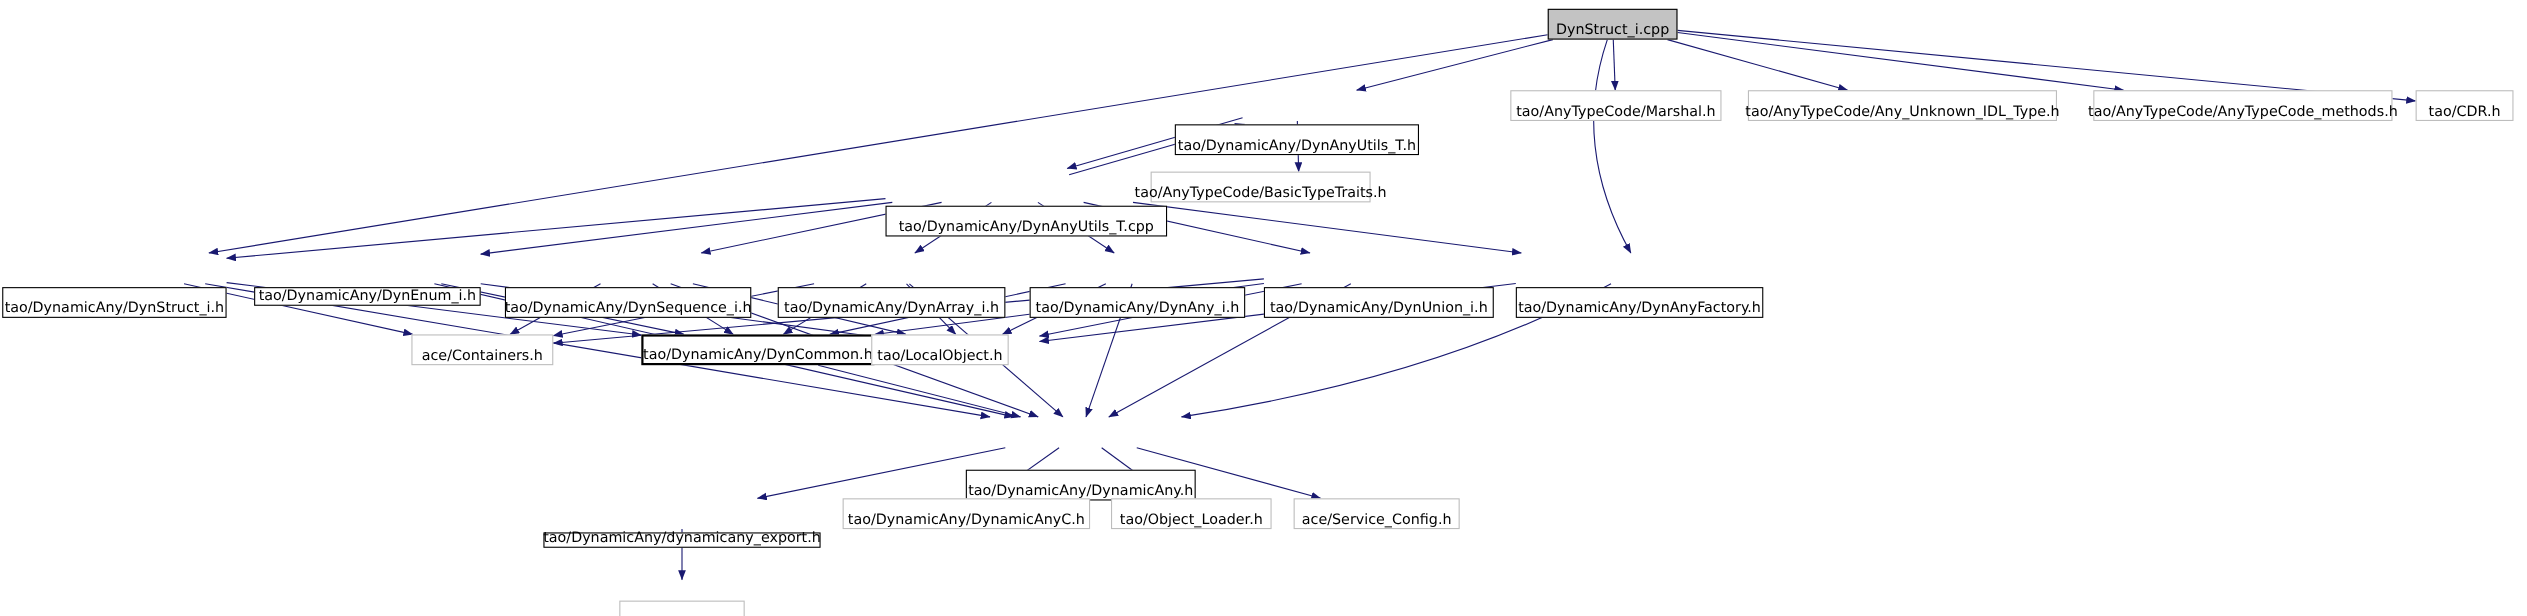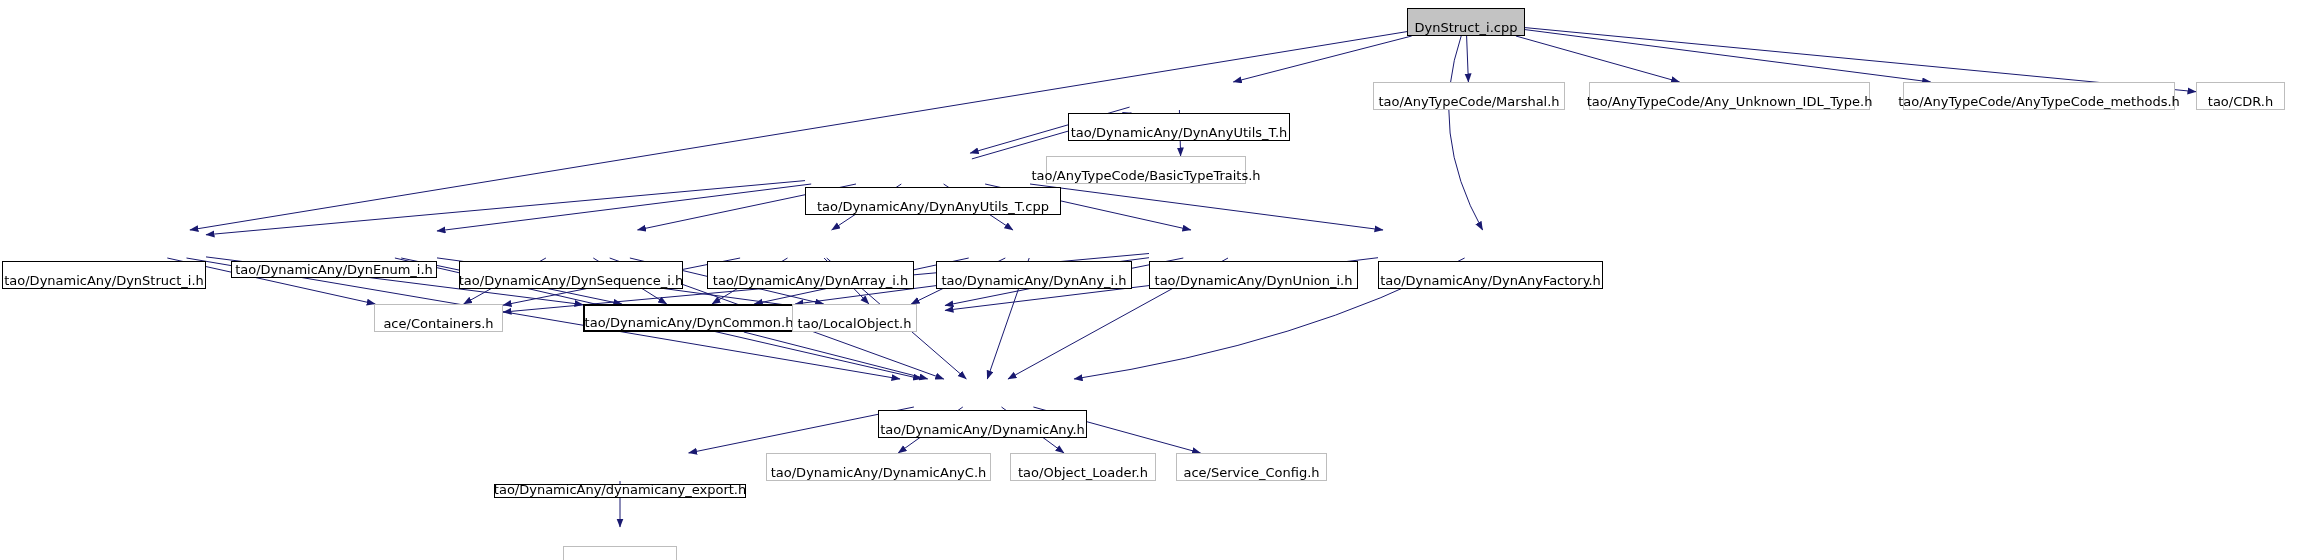--- a/index.html
+++ b/index.html
@@ -119,21 +119,21 @@
     </div>
     <div class="node external" style="left: 374px; top: 304px; width: 129px; height: 28px;">
       <span>ace/Containers.h</span>
     </div>
     <div class="node internal-bold" style="left: 583px; top: 304px; width: 212px; height: 28px;">
       <span>tao/DynamicAny/DynCommon.h</span>
     </div>
     <div class="node external" style="left: 792px; top: 304px; width: 125px; height: 28px;">
       <span>tao/LocalObject.h</span>
     </div>
-    <div class="node internal" style="left: 878px; top: 379px; width: 209px; height: 28px;">
+    <div class="node internal" style="left: 878px; top: 396px; width: 209px; height: 28px;">
       <span>tao/DynamicAny/DynamicAny.h</span>
     </div>
     <div class="node internal" style="left: 494px; top: 453px; width: 252px; height: 14px;">
       <span>tao/DynamicAny/dynamicany_export.h</span>
     </div>
     <div class="node external" style="left: 766px; top: 453px; width: 225px; height: 28px;">
       <span>tao/DynamicAny/DynamicAnyC.h</span>
     </div>
     <div class="node external" style="left: 1010px; top: 453px; width: 146px; height: 28px;">
       <span>tao/Object_Loader.h</span>

